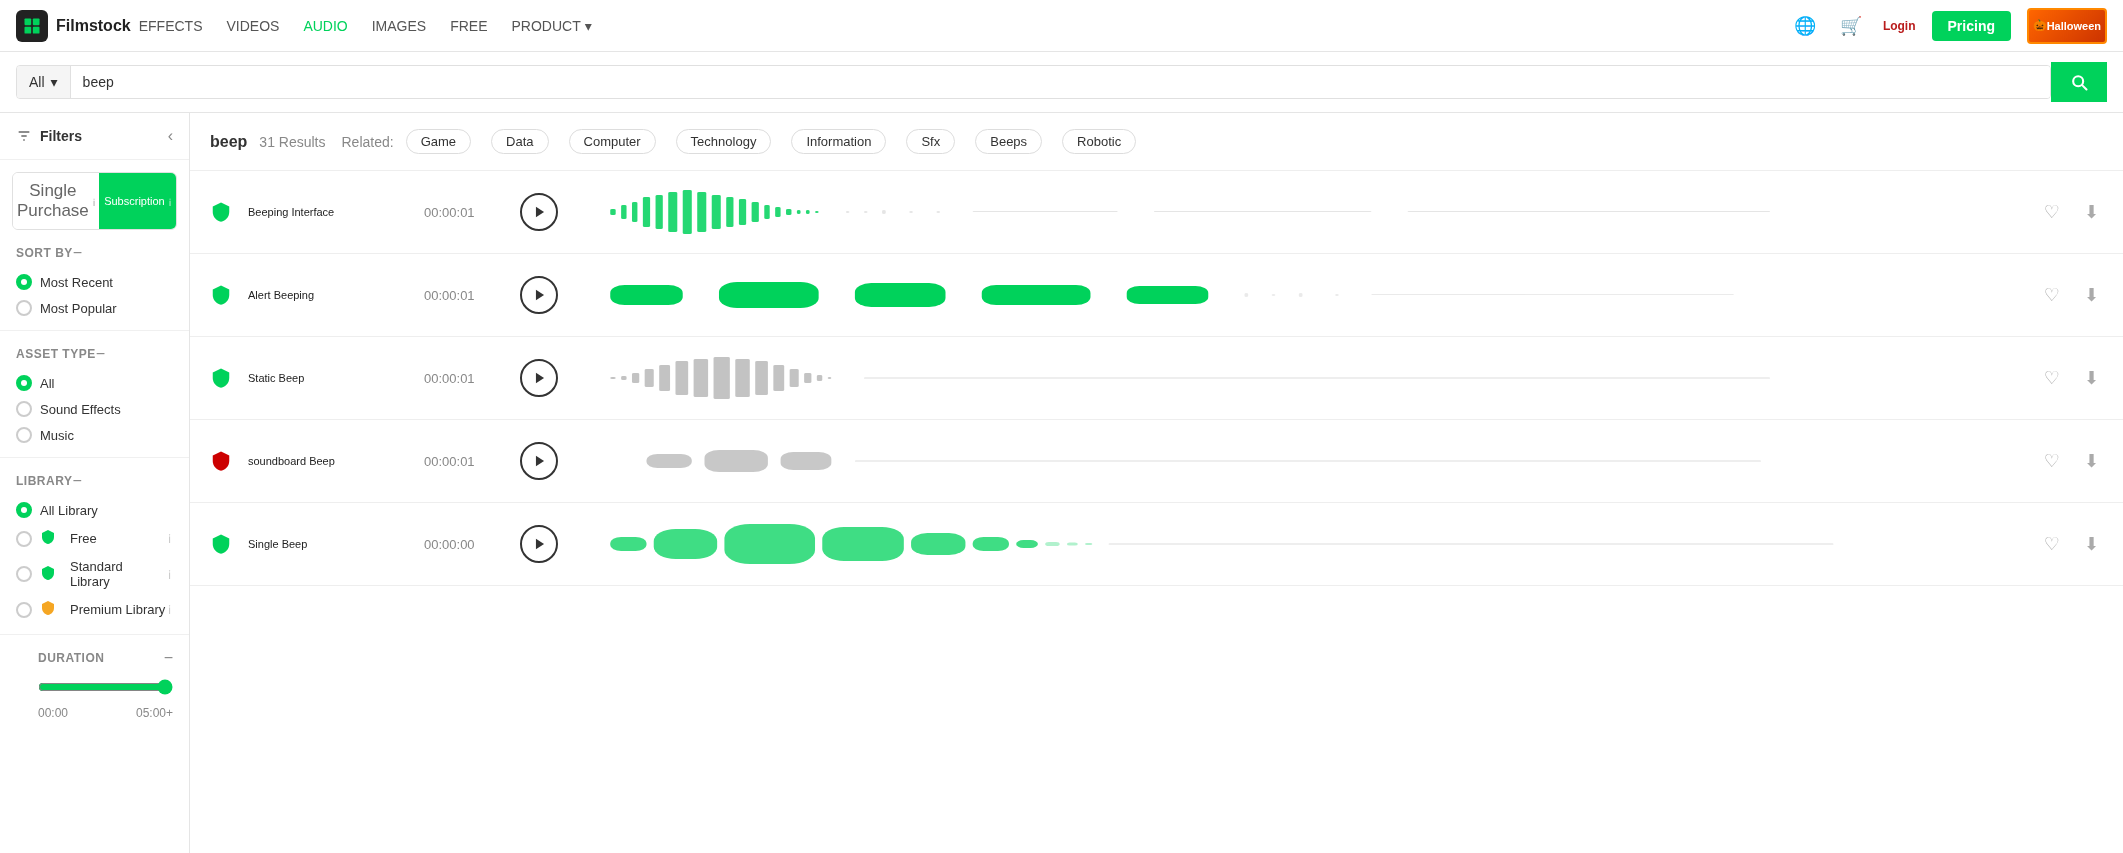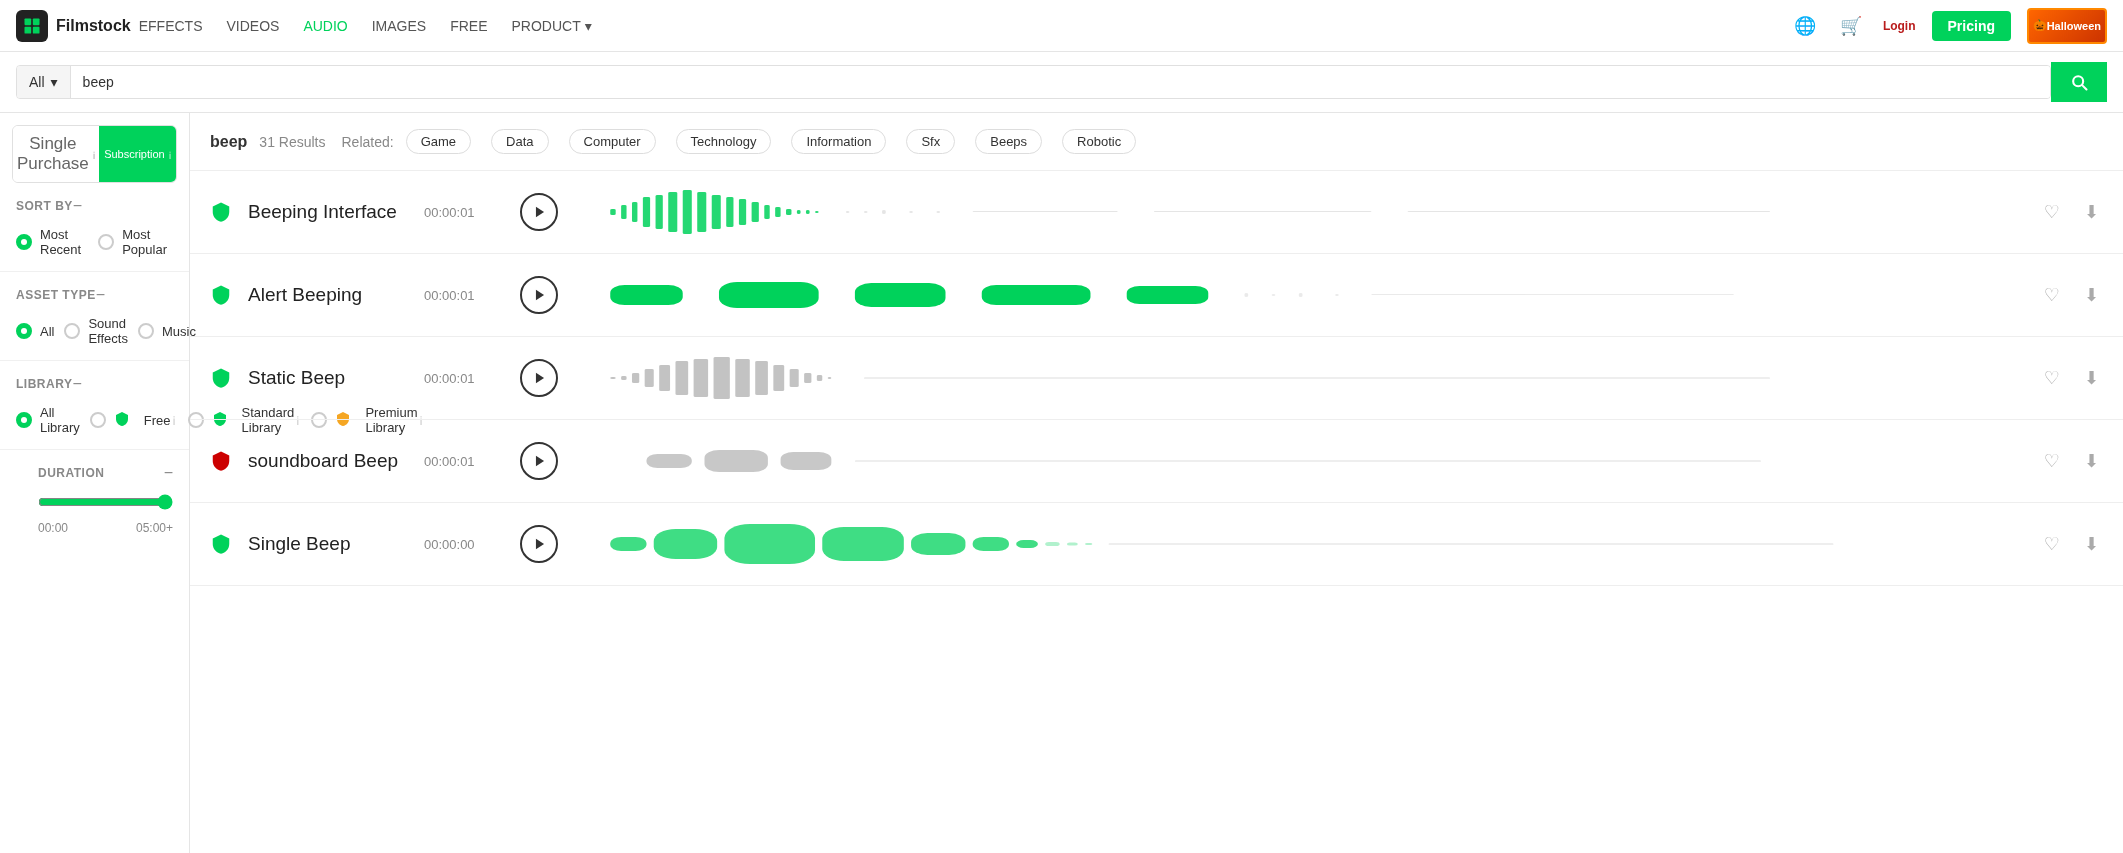--- a/index.html
+++ b/index.html
@@ -84,21 +84,21 @@
     .toggle-info.active-info { color: rgba(255,255,255,0.7); }
 
     
     .filter-section { padding: 14px 16px; border-bottom: 1px solid #f0f0f0; }
     .filter-section-header {
       display: flex; align-items: center; justify-content: flex-start; margin-bottom: 12px;
     }
     .filter-section-title { font-size: 12px; font-weight: 700; color: #888; letter-spacing: 0.5px; text-transform: uppercase; }
     .filter-collapse-btn { background: none; border: none; cursor: pointer; color: #888; font-size: 16px; }
 
-    .radio-group { display: flex; flex-direction: row; gap: 10px; }
+    .radio-group { display: flex; flex-direction: column; gap: 10px; }
     .radio-item { display: flex; align-items: center; gap: 8px; cursor: pointer; }
     .radio-circle {
       width: 16px; height: 16px; border-radius: 50%; border: 2px solid #ccc;
       display: flex; align-items: center; justify-content: center; flex-shrink: 0;
     }
     .radio-circle.checked { border-color: #00d25b; background: #00d25b; }
     .radio-circle.checked::after { content: ''; width: 6px; height: 6px; background: #fff; border-radius: 50%; }
     .radio-label { font-size: 13px; color: #333; }
     .library-item { display: flex; align-items: center; justify-content: space-between; }
     .lib-info-btn { background: none; border: none; cursor: pointer; color: #ccc; font-size: 12px; padding: 2px; }
@@ -127,21 +127,21 @@
       font-size: 13px; color: #333; cursor: pointer; background: #fff;
     }
 
     
     .track-list { border-top: 1px solid #eee; }
     .track-row {
       display: flex; align-items: center; padding: 16px 20px;
       border-bottom: 1px solid #eee; gap: 16px;
     }
     .track-shield { flex-shrink: 0; width: 22px; height: 22px; }
-    .track-title { min-width: 160px; font-size: 19px; font-weight: 500; color: #222; }
+    .track-title { min-width: 160px; font-size: 11px; font-weight: 500; color: #222; }
     .track-duration { min-width: 80px; font-size: 13px; color: #888; }
     .track-play-btn {
       width: 38px; height: 38px; border-radius: 50%; border: 2px solid #333;
       background: #fff; cursor: pointer; display: flex; align-items: center; justify-content: center;
       flex-shrink: 0;
     }
     .track-play-btn svg { width: 14px; height: 14px; fill: #333; margin-left: 2px; }
     .track-waveform { flex: 1; height: 50px; display: flex; align-items: center; overflow: hidden; }
     .track-actions { display: flex; align-items: center; gap: 16px; flex-shrink: 0; }
     .track-action-btn { background: none; border: none; cursor: pointer; color: #aaa; font-size: 18px; padding: 4px; }
@@ -201,20 +201,31 @@
   <button class="search-submit-btn">
     <svg viewBox="0 0 24 24">
         <path d="M21 21l-4.35-4.35M17 11A6 6 0 1 1 5 11a6 6 0 0 1 12 0z" stroke="#fff" stroke-width="2.5" fill="none" stroke-linecap="round"></path>
       </svg>
   </button>
 </div>
 
 <div class="main-layout">
 
   <aside class="sidebar">
+    <div class="sidebar-header">
+      <div class="sidebar-filters-label">
+        <svg width="16" height="16" viewBox="0 0 24 24" fill="none" stroke="#555" stroke-width="2">
+            <line x1="4" y1="6" x2="20" y2="6"></line>
+            <line x1="8" y1="12" x2="16" y2="12"></line>
+            <line x1="11" y1="18" x2="13" y2="18"></line>
+          </svg>
+        <span>Filters</span>
+      </div>
+      <button class="sidebar-collapse-btn">‹</button>
+    </div>
 
     <div class="purchase-toggle">
       <div class="toggle-option">
         <span style="font-size:17px">Single Purchase</span>
         <span class="toggle-info">ℹ</span>
       </div>
       <div class="toggle-option active">
         <span style="font-size:11px">Subscription</span>
         <span class="toggle-info active-info">ℹ</span>
       </div>

